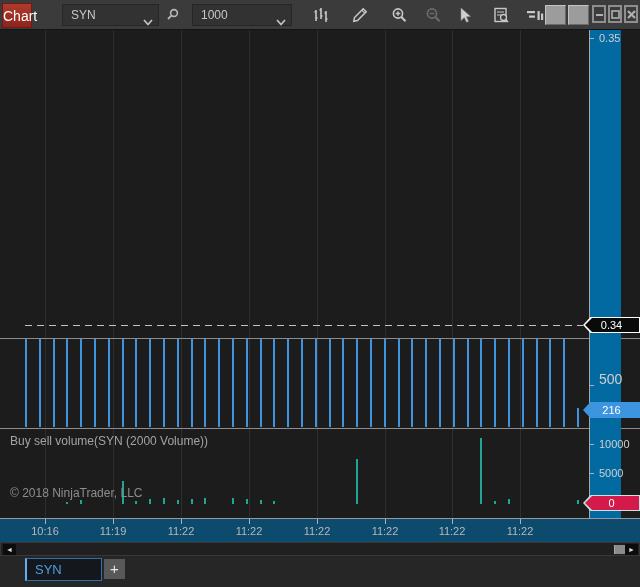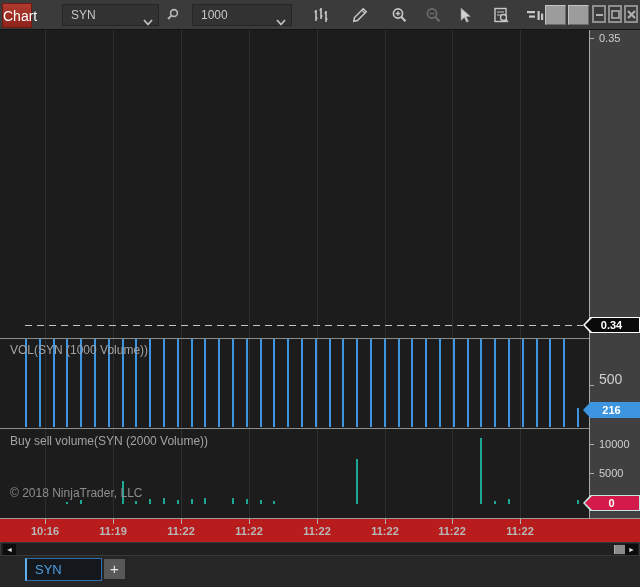--- a/index.html
+++ b/index.html
@@ -26,31 +26,31 @@
   #main-panel{top:30px;height:308px;}
   #vol-panel{top:339px;height:89px;}
   #bs-panel{top:429px;height:89px;}
   .sep{position:absolute;left:0;width:640px;height:1px;background:#8c8c8c;}
   .panel-label{position:absolute;left:10px;font-size:12px;color:#a3a3a3;z-index:3;}
   #dashed-line{position:absolute;left:25px;top:325px;width:558px;height:1px;
     background:repeating-linear-gradient(90deg,#c4c4c4 0 7px,transparent 7px 12px);}
   #copyright{position:absolute;left:10px;top:57px;font-size:12px;color:#8d8d8d;z-index:3;}
 
   
-  #axis-area{position:absolute;left:589px;top:30px;width:51px;height:512px;background:#404040;border-left:1px solid #a8a8a8;}
+  #axis-area{position:absolute;left:589px;top:30px;width:32px;height:512px;background:#0369a1;border-left:1px solid #a8a8a8;}
 
   
   .marker{position:absolute;left:583px;width:57px;height:16px;z-index:5;}
   .marker .shape,.marker .fill{position:absolute;clip-path:polygon(0 50%,13% 0,100% 0,100% 100%,13% 100%);}
   .marker .shape{inset:0;}
   .marker .fill{inset:1px 1px 1px 2px;}
-  .marker .txt{position:absolute;inset:0;text-align:center;font-size:11px;line-height:16px;color:#fff;font-weight:bold;z-index:2;}
-
-  
-  #time-axis{position:absolute;left:0;top:518px;width:640px;height:24px;background:#b91c1c;border-top:1px solid #9a9a9a;font-weight:bold;}
+  .marker .txt{position:absolute;inset:0;text-align:center;font-size:11px;line-height:16px;color:#fff;font-weight:normal;z-index:2;}
+
+  
+  #time-axis{position:absolute;left:0;top:518px;width:640px;height:24px;background:#0c4a6e;border-top:1px solid #9a9a9a;}
 
   
   #scrollbar{position:absolute;left:0;top:542px;width:640px;height:14px;background:#202020;border:1px solid #383838;}
   .sb-arrow{position:absolute;top:1px;width:13px;height:11px;background:#0c0c0c;color:#e0e0e0;font-size:7px;line-height:11px;text-align:center;}
   #sb-left{left:2px;} #sb-right{right:1px;}
   #sb-thumb{position:absolute;left:613px;top:2px;width:11px;height:9px;background:#8a8a8a;border-left:1px solid #aaa;}
 
   
   #tabbar{position:absolute;left:0;top:556px;width:640px;height:31px;background:#262626;}
   #syn-tab{position:absolute;left:25px;top:2px;width:77px;height:23px;background:#14171c;border:1px solid #2f6fae;border-left:2px solid #5fb0f0;
@@ -196,21 +196,20 @@
       <div style="position: absolute; top: 0px; bottom: 0px; width: 1px; background: rgb(46, 46, 46); left: 249px;"></div>
       <div style="position: absolute; top: 0px; bottom: 0px; width: 1px; background: rgb(46, 46, 46); left: 317px;"></div>
       <div style="position: absolute; top: 0px; bottom: 0px; width: 1px; background: rgb(46, 46, 46); left: 385px;"></div>
       <div style="position: absolute; top: 0px; bottom: 0px; width: 1px; background: rgb(46, 46, 46); left: 452px;"></div>
       <div style="position: absolute; top: 0px; bottom: 0px; width: 1px; background: rgb(46, 46, 46); left: 520px;"></div>
     </div>
   <div id="dashed-line"></div>
   <div class="sep" style="top:338px;"></div>
 
   <div class="panel" id="vol-panel">
-    <div class="panel-label" style="top:4px;">VOL(SYN (1000 Volume))</div>
   <div style="position: absolute; top: 0px; bottom: 0px; width: 1px; background: rgb(46, 46, 46); left: 45px;"></div>
       <div style="position: absolute; top: 0px; bottom: 0px; width: 1px; background: rgb(46, 46, 46); left: 113px;"></div>
       <div style="position: absolute; top: 0px; bottom: 0px; width: 1px; background: rgb(46, 46, 46); left: 181px;"></div>
       <div style="position: absolute; top: 0px; bottom: 0px; width: 1px; background: rgb(46, 46, 46); left: 249px;"></div>
       <div style="position: absolute; top: 0px; bottom: 0px; width: 1px; background: rgb(46, 46, 46); left: 317px;"></div>
       <div style="position: absolute; top: 0px; bottom: 0px; width: 1px; background: rgb(46, 46, 46); left: 385px;"></div>
       <div style="position: absolute; top: 0px; bottom: 0px; width: 1px; background: rgb(46, 46, 46); left: 452px;"></div>
       <div style="position: absolute; top: 0px; bottom: 0px; width: 1px; background: rgb(46, 46, 46); left: 520px;"></div>
       <div style="position: absolute; left: 25px; bottom: 1px; width: 2px; height: 88px; background: rgb(61, 149, 224); z-index: 2;"></div>
       <div style="position: absolute; left: 38.8px; bottom: 1px; width: 2px; height: 88px; background: rgb(61, 149, 224); z-index: 2;"></div>

